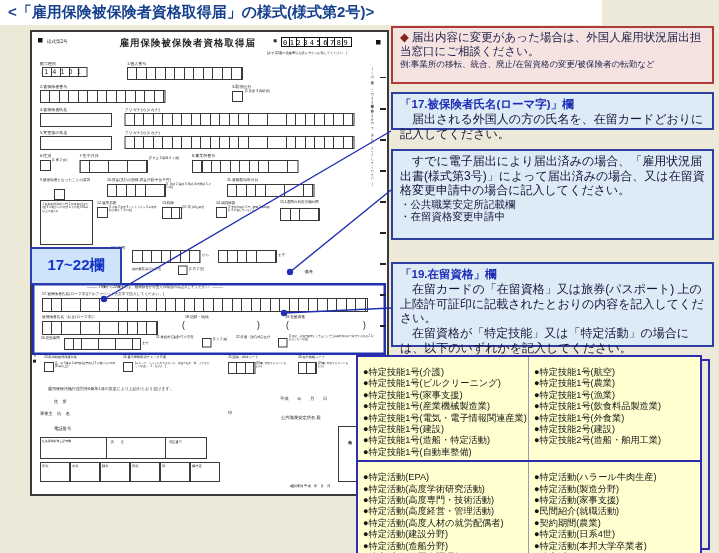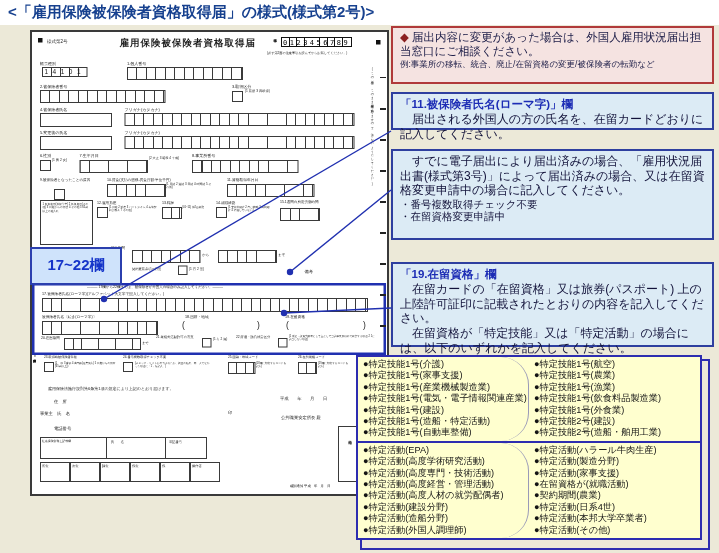--- a/index.html
+++ b/index.html
@@ -1,19 +1,19 @@
 <!DOCTYPE html>
 <html><head>
 <meta charset="utf-8">
 <style>
   html,body{margin:0;padding:0;}
   body{font-family:"Liberation Sans","DejaVu Sans",sans-serif;background:#ece9d8;}
   #canvas{position:relative;width:719px;height:553px;background:#ece9d8;overflow:hidden;}
   
-  .titleband{position:absolute;left:0;top:0;width:719px;height:25px;background:#ffffff;}
+  .titleband{position:absolute;left:0;top:0;width:602px;height:25px;background:#ffffff;}
   .pagetitle{position:absolute;left:8px;top:3px;font-size:15px;font-weight:bold;color:#17418f;white-space:nowrap;}
   
   .form{position:absolute;left:30px;top:30px;width:355px;height:462px;background:#fff;border:2px solid #3a3a3a;overflow:hidden;z-index:1;}
   .formInner{position:absolute;left:0;top:0;width:710px;height:924px;transform:scale(0.5);transform-origin:0 0;}
   .t{position:absolute;white-space:nowrap;color:#191919;line-height:1.25;}
   .w{white-space:normal;}
   .b{font-weight:bold;}
   .cells{position:absolute;height:22px;border:2px solid #3a3a3a;background:repeating-linear-gradient(90deg,transparent 0 17px,#3a3a3a 17px 19px);}
   .cellsS{position:absolute;height:20px;border:2px solid #3a3a3a;background:repeating-linear-gradient(90deg,transparent 0 15px,#3a3a3a 15px 17px);}
   .rect{position:absolute;border:2px solid #3a3a3a;background:#fff;}
@@ -34,21 +34,21 @@
   .cbody{font-size:12px;line-height:1.22;}
   .clist{font-size:10.5px;line-height:1.2;}
   .nbody{font-size:11.5px;line-height:1.2;}
   .nex{font-size:8.5px;}
   .diamond{color:#8b2020;}
   
   .shadowbox{position:absolute;left:360px;top:359px;width:346px;height:187px;border:2px solid #2d2db0;z-index:1;background:transparent;}
   .stable{position:absolute;left:356px;top:355px;width:346px;z-index:2;}
   .ssec{border:2px solid #2d2db0;background:#ffffcf;display:flex;}
   .ssec+.ssec{margin-top:-2px;}
-  .scol{width:50%;padding:2px 3px 2px 5px;box-sizing:border-box;border-radius:28px;}
+  .scol{width:50%;padding:10px 3px 2px 5px;box-sizing:border-box;}
   .scol:first-child{border-right:1px solid #9a9ab8;}
   .srow{font-size:9.2px;line-height:11.4px;color:#141414;white-space:nowrap;}
   
   .lines{position:absolute;left:0;top:0;z-index:6;pointer-events:none;}
 </style>
 </head>
 <body>
 
 <div id="canvas">
 
@@ -224,41 +224,42 @@
     <line x1="284" y1="313" x2="391" y2="308" stroke="#2030b0" stroke-width="1.4"></line>
     <circle cx="284" cy="313" r="3.2" fill="#2030b0"></circle>
   </svg>
 
   <div class="callout notice" style="top:26px;height:58px;">
     <div class="nbody"><span class="diamond">◆</span> <span>届出内容に変更があった場合は、外国人雇用状況届出担当窓口にご相談ください。</span></div>
     <div class="nex">例:事業所の移転、統合、廃止/在留資格の変更/被保険者の転勤など</div>
   </div>
 
   <div class="callout bluebox" style="top:92px;height:38px;">
-    <div class="ctitle">「11.被保険者氏名(ローマ字)」欄</div>
+    <div class="ctitle">「17.被保険者氏名(ローマ字)」欄</div>
     <div class="cbody">　届出される外国人の方の氏名を、在留カードどおりに記入してください。</div>
   </div>
 
   <div class="callout bluebox" style="top:149px;height:91px;">
     <div class="cbody">　すでに電子届出により届出済みの場合、「雇用状況届出書(様式第3号)」によって届出済みの場合、又は在留資格変更申請中の場合に記入してください。</div>
-    <div class="clist">・番号複数取得チェック不要</div>
+    <div class="clist">・公共職業安定所記載欄</div>
     <div class="clist">・在留資格変更申請中</div>
   </div>
 
   <div class="callout bluebox" style="top:262px;height:85px;">
     <div class="ctitle">「19.在留資格」欄</div>
     <div class="cbody">　在留カードの「在留資格」又は旅券(パスポート) 上の上陸許可証印に記載されたとおりの内容を記入してください。</div>
     <div class="cbody">　在留資格が「特定技能」又は「特定活動」の場合には、以下のいずれかを記入してください。</div>
   </div>
 
   <div class="shadowbox"></div>
   <div class="stable">
     <div class="ssec">
       <div class="scol">
         <div class="srow">●特定技能1号(介護)</div>
+        <div class="srow">●特定技能1号(ビルクリーニング)</div>
         <div class="srow">●特定技能1号(家事支援)</div>
         <div class="srow">●特定技能1号(産業機械製造業)</div>
         <div class="srow">●特定技能1号(電気・電子情報関連産業)</div>
         <div class="srow">●特定技能1号(建設)</div>
         <div class="srow">●特定技能1号(造船・特定活動)</div>
         <div class="srow">●特定技能1号(自動車整備)</div>
       </div>
       <div class="scol">
         <div class="srow">●特定技能1号(航空)</div>
         <div class="srow">●特定技能1号(農業)</div>
@@ -277,21 +278,21 @@
         <div class="srow">●特定活動(高度経営・管理活動)</div>
         <div class="srow">●特定活動(高度人材の就労配偶者)</div>
         <div class="srow">●特定活動(建設分野)</div>
         <div class="srow">●特定活動(造船分野)</div>
         <div class="srow">●特定活動(外国人調理師)</div>
       </div>
       <div class="scol">
         <div class="srow">●特定活動(ハラール牛肉生産)</div>
         <div class="srow">●特定活動(製造分野)</div>
         <div class="srow">●特定活動(家事支援)</div>
-        <div class="srow">●在留資格が(就職活動)</div>
+        <div class="srow">●民間紹介(就職活動)</div>
         <div class="srow">●契約期間(農業)</div>
         <div class="srow">●特定活動(日系4世)</div>
         <div class="srow">●特定活動(本邦大学卒業者)</div>
         <div class="srow">●特定活動(その他)</div>
       </div>
     </div>
   </div>
 
 </div>
 

